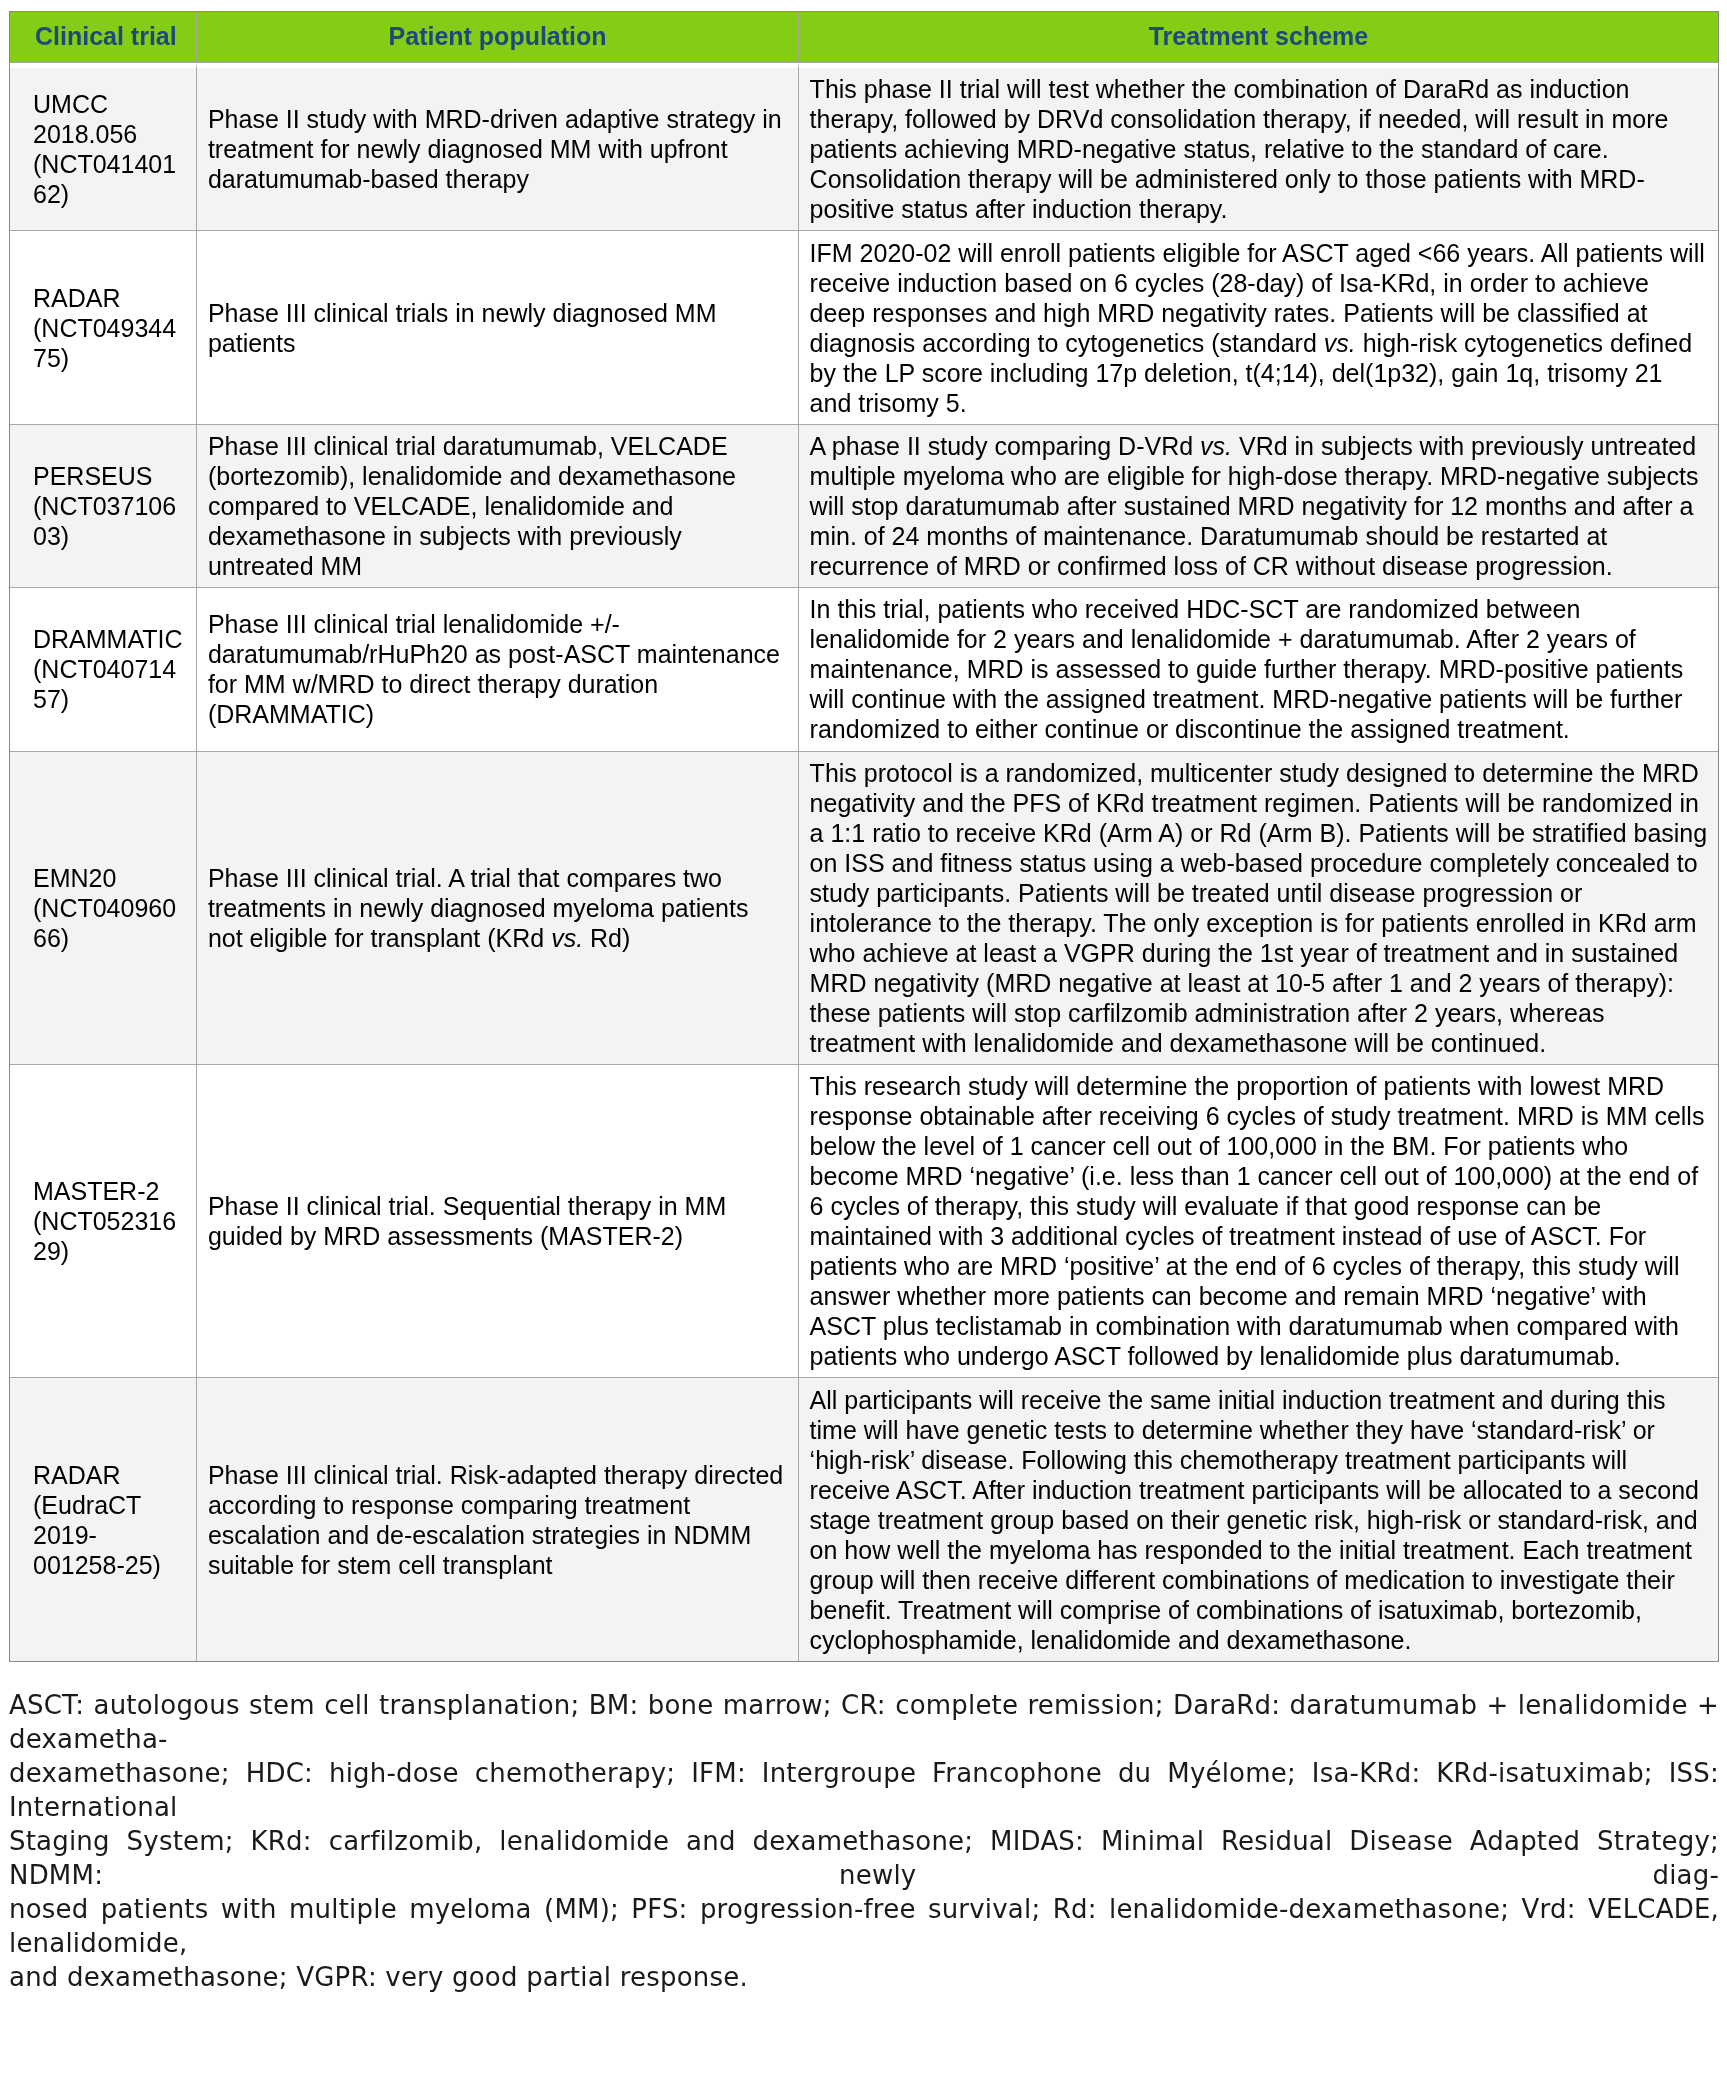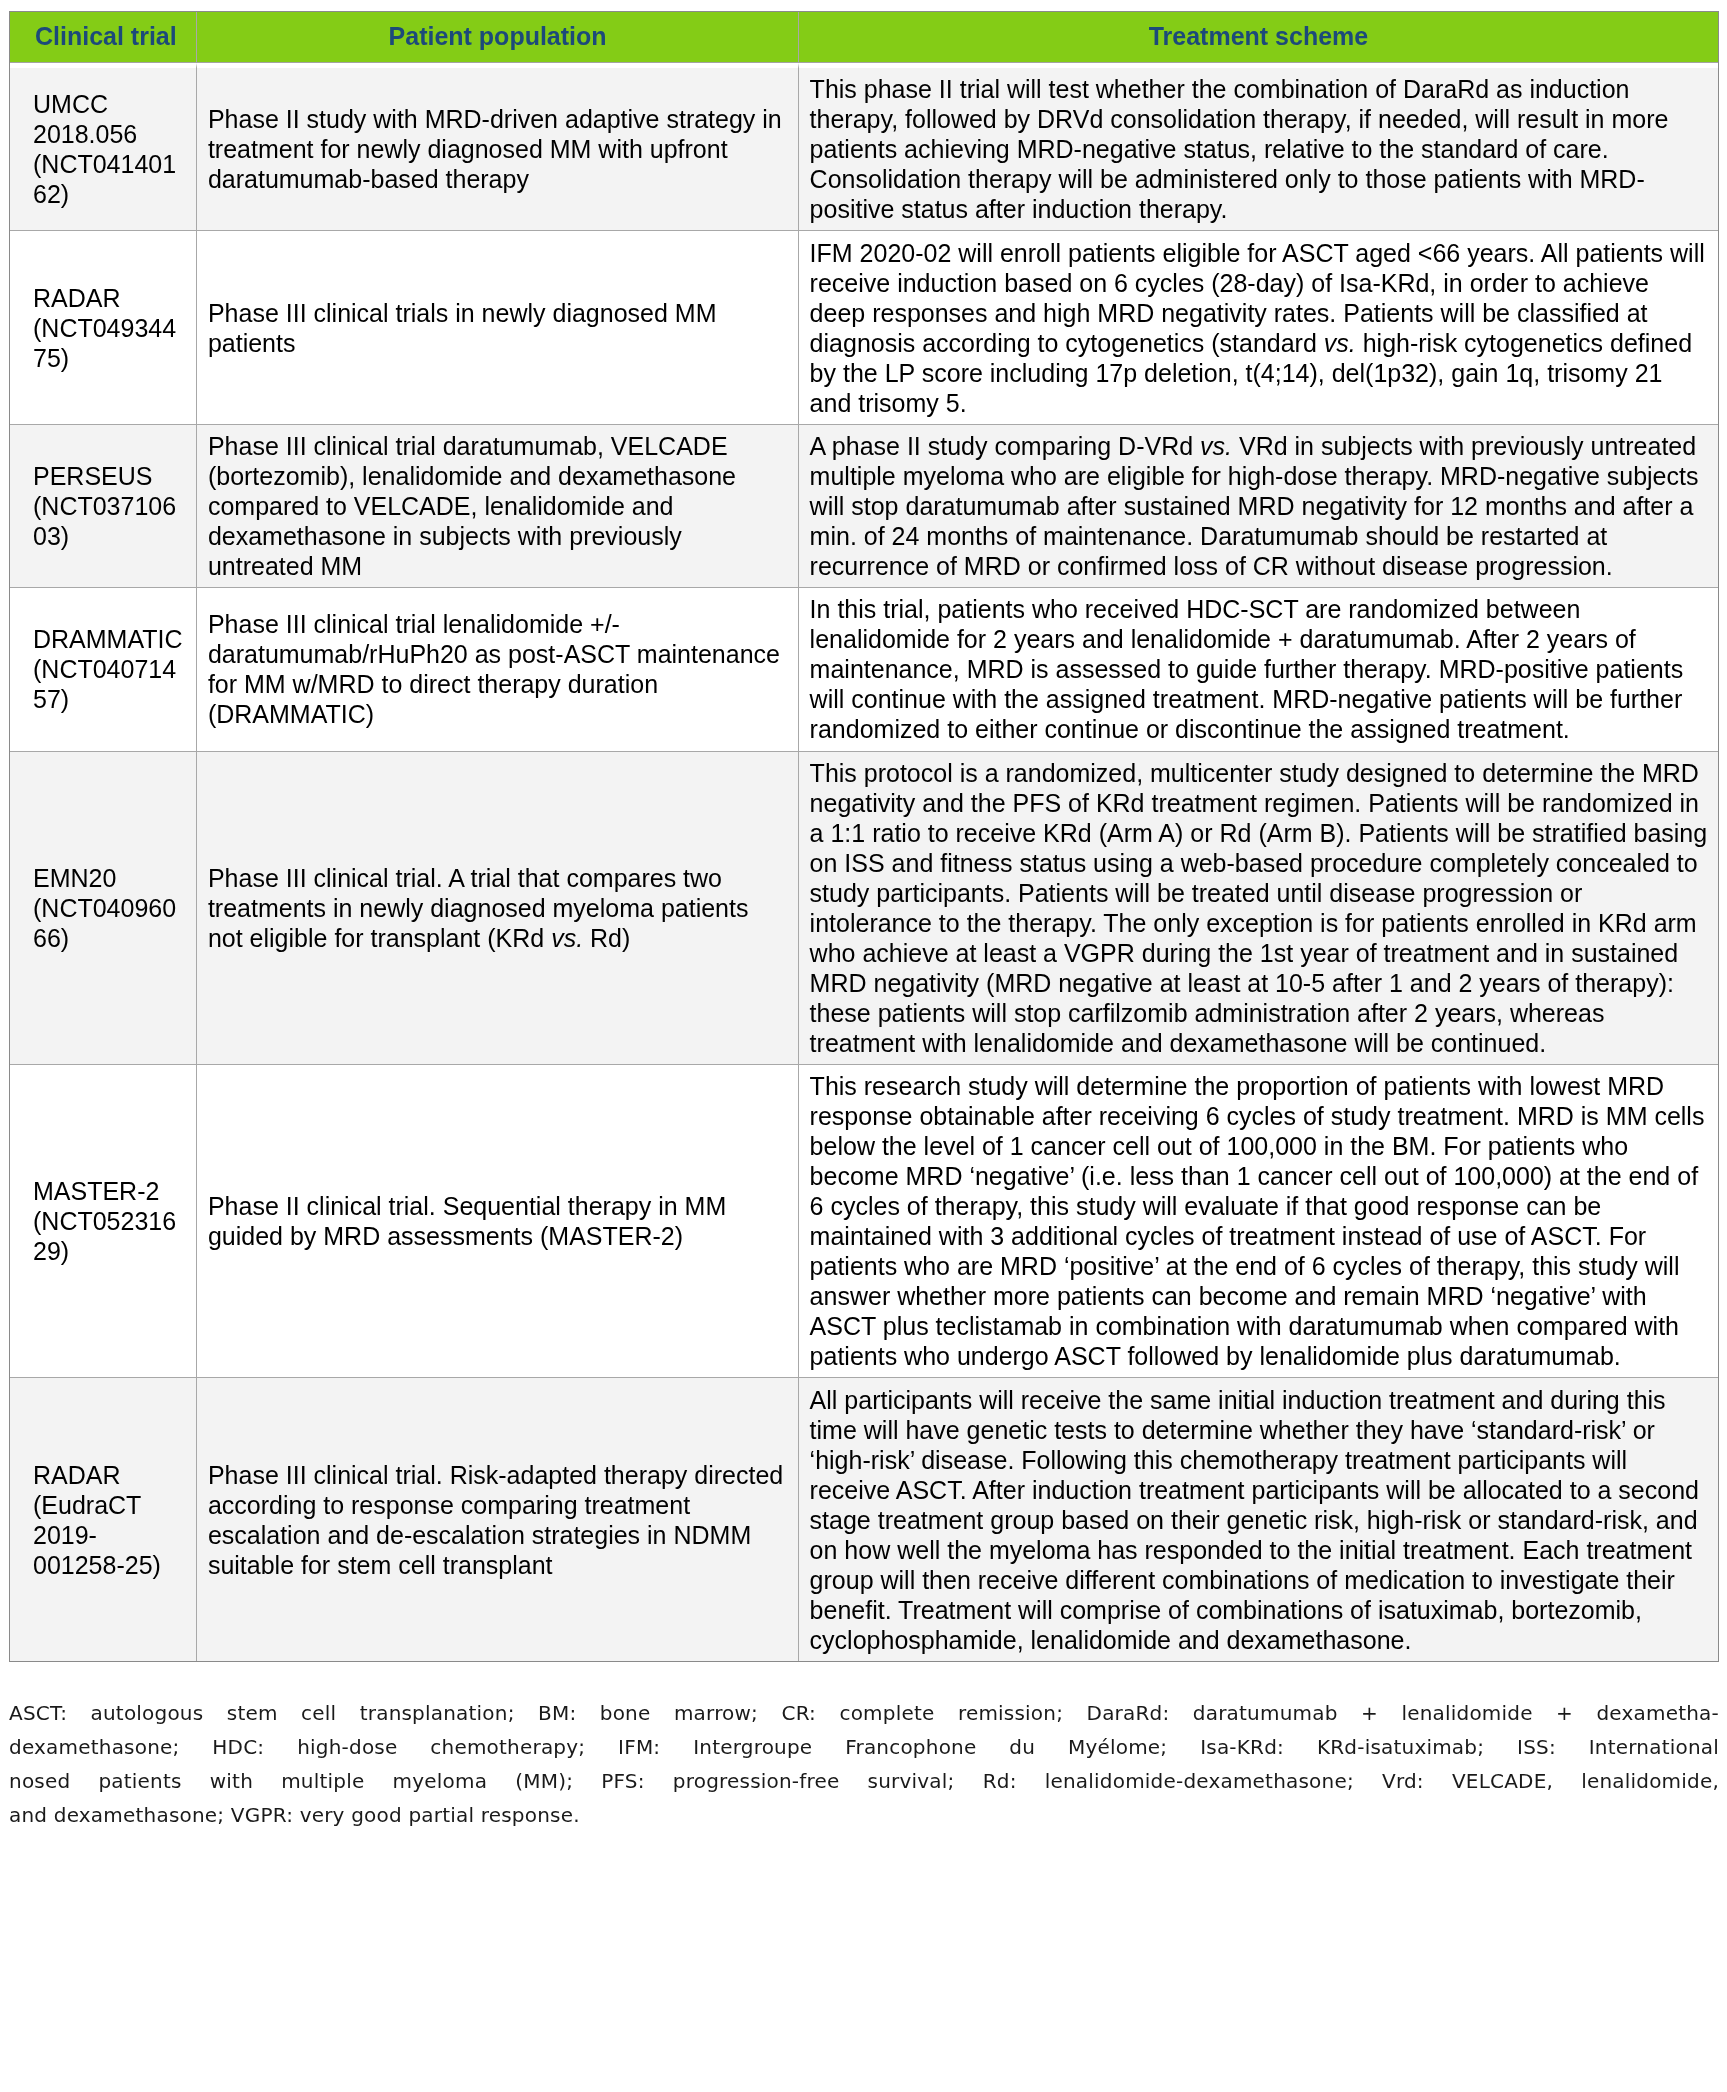--- a/index.html
+++ b/index.html
@@ -72,24 +72,24 @@
   }
   td.trial-cell {
     padding-left: 23px;
     padding-right: 9px;
   }
   td.scheme-cell {
     vertical-align: middle;
   }
 
   .footnote {
-    margin-top: 34px;
+    margin-top: 26px;
     width: 1710px;
     font-family: "DejaVu Sans", sans-serif;
-    font-size: 20px;
+    font-size: 26px;
     line-height: 34px;
     color: #1a1a1a;
     letter-spacing: 0.2px;
   }
   .footnote .fn-line {
     text-align: justify;
     text-align-last: justify;
   }
   .footnote .fn-line:last-child {
     text-align: center;
@@ -149,18 +149,19 @@
         <td class="trial-cell">RADAR (EudraCT 2019-001258-25)</td>
         <td class="pop-cell">Phase III clinical trial. Risk-adapted therapy directed according to response comparing treatment escalation and de-escalation strategies in NDMM suitable for stem cell transplant</td>
         <td class="scheme-cell">All participants will receive the same initial induction treatment and during this time will have genetic tests to determine whether they have ‘standard-risk’ or ‘high-risk’ disease. Following this chemotherapy treatment participants will receive ASCT. After induction treatment participants will be allocated to a second stage treatment group based on their genetic risk, high-risk or standard-risk, and on how well the myeloma has responded to the initial treatment. Each treatment group will then receive different combinations of medication to investigate their benefit. Treatment will comprise of combinations of isatuximab, bortezomib, cyclophosphamide, lenalidomide and dexamethasone.</td>
       </tr>
     </tbody>
   </table>
 
   <div class="footnote">
     <div class="fn-line">ASCT: autologous stem cell transplanation; BM: bone marrow; CR: complete remission; DaraRd: daratumumab + lenalidomide + dexametha-</div>
     <div class="fn-line">dexamethasone; HDC: high-dose chemotherapy; IFM: Intergroupe Francophone du Myélome; Isa-KRd: KRd-isatuximab; ISS: International</div>
+    <div class="fn-line">Staging System; KRd: carfilzomib, lenalidomide and dexamethasone; MIDAS: Minimal Residual Disease Adapted Strategy; NDMM: newly diag-</div>
     <div class="fn-line">nosed patients with multiple myeloma (MM); PFS: progression-free survival; Rd: lenalidomide-dexamethasone; Vrd: VELCADE, lenalidomide,</div>
     <div class="fn-line">and dexamethasone; VGPR: very good partial response.</div>
   </div>
 
 </div>
 
 
 </body></html>

